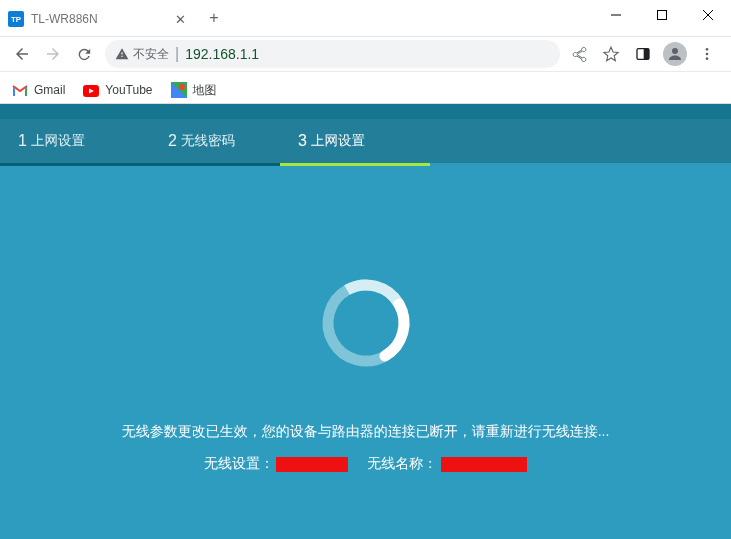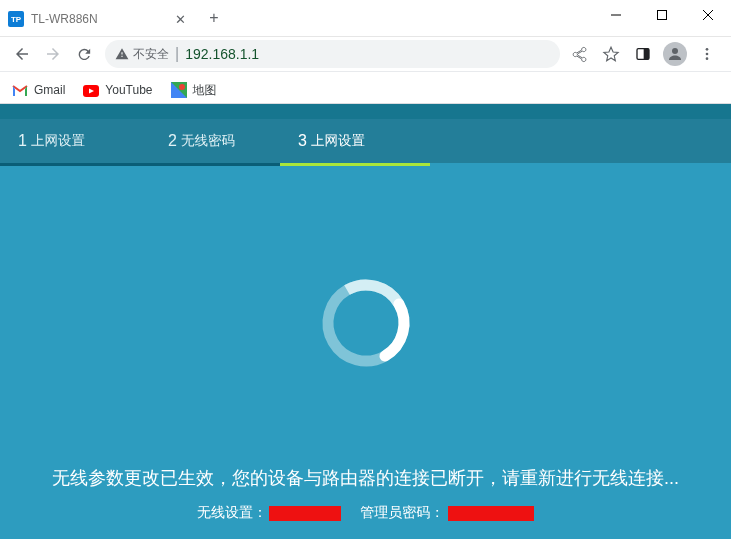--- a/index.html
+++ b/index.html
@@ -41,21 +41,21 @@
     .step.s2 { width: 130px; }
     .step.s3 { width: 150px; color: #fff; }
     .step-underline { position: absolute; bottom: -3px; left: 0; height: 3px; background: #0a5e77; width: 100%; }
     .step.s3 .step-underline { background: #a9e63b; }
     .step-num { font-size: 16px; margin-right: 4px; }
 
     .spinner-wrap { display: flex; justify-content: center; margin-top: 110px; }
     .spinner { width: 100px; height: 100px; position: relative; }
     .spinner svg { width: 100px; height: 100px; transform: rotate(-30deg); }
 
-    .msg { text-align: center; color: #fff; font-size: 18px; margin-top: 93px; padding: 0 24px; }
+    .msg { text-align: center; color: #fff; font-size: 14px; margin-top: 50px; padding: 0 24px; }
     .creds { text-align: center; color: #fff; font-size: 14px; margin-top: 14px; }
     .redact { display: inline-block; background: #e11; height: 15px; vertical-align: middle; }
     .redact.r1 { width: 72px; margin-left: -20px; }
     .redact.r2 { width: 86px; }
   </style>
 </head>
 <body>
 
 <div class="titlebar">
   <div class="tab">
@@ -205,16 +205,16 @@
       </svg>
     </div>
   </div>
 
   <div class="msg">无线参数更改已生效，您的设备与路由器的连接已断开，请重新进行无线连接...</div>
 
   <div class="creds">
     <span>无线设置：</span>
     <span>TP</span><span class="redact r1"></span>
     &nbsp;&nbsp;&nbsp;
-    <span>管理员密码：</span>
+    <span>无线名称：</span>
     <span class="redact r2"></span>
   </div>
 </div>
 
 </body></html>

